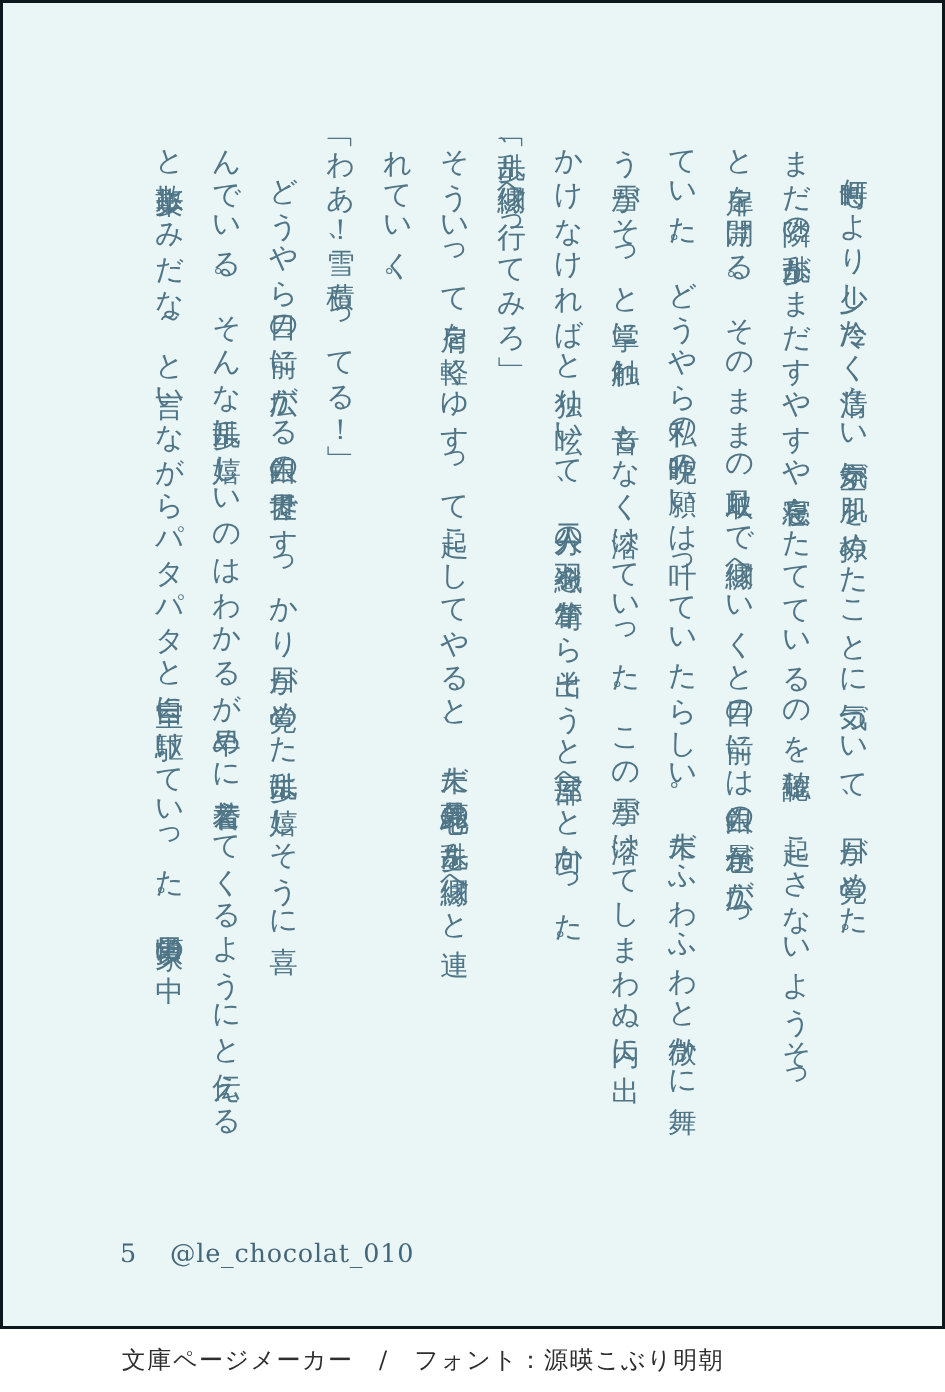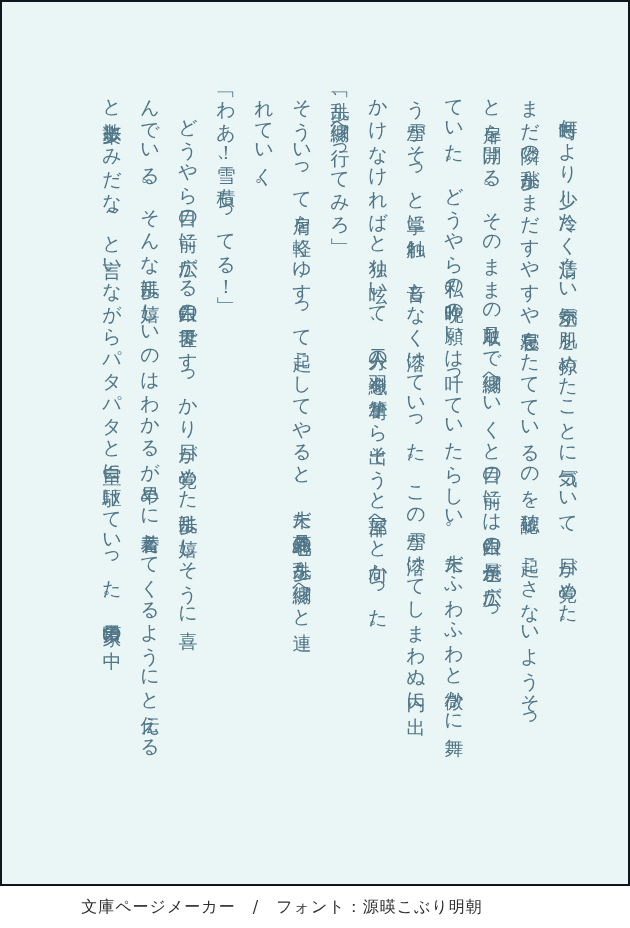--- a/index.html
+++ b/index.html
@@ -65,17 +65,20 @@
     <p>かけなければと独り呟いて、二人分の羽織を箪笥から出そうと部屋へと向かった。</p>
     <p>「乱歩、縁側へ行ってみろ」</p>
     <p>そういって肩を軽くゆすって起こしてやると、未だ夢見心地の乱歩を縁側へと連</p>
     <p>れていく。</p>
     <p>「わあ！雪、積もってる！」</p>
     <p class="indent">どうやら目の前に広がる白銀の世界ですっかり目が覚めた乱歩は嬉しそうに喜</p>
     <p>んでいる。そんな乱歩に嬉しいのはわかるが早めに着替えてくるようにと伝える</p>
     <p>と散歩楽しみだな～と言いながらパタパタと自室に駆けていった。常日頃家の中</p>
   </div>
 
+  <div class="pagemark">
+    <span class="num">5</span><span class="handle">@le_chocolat_010</span>
+  </div>
 </div>
 
 <div class="footerbar">
   <span class="credit">文庫ページメーカー　/　フォント：源暎こぶり明朝</span>
 </div>
 
 </body></html>

